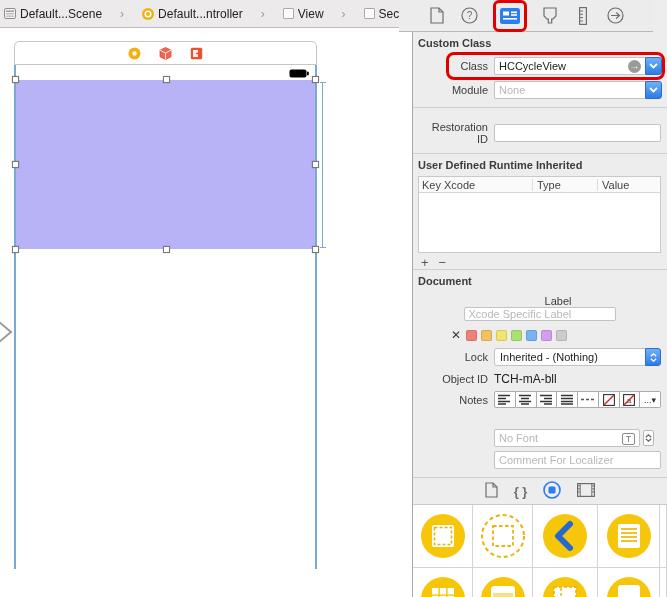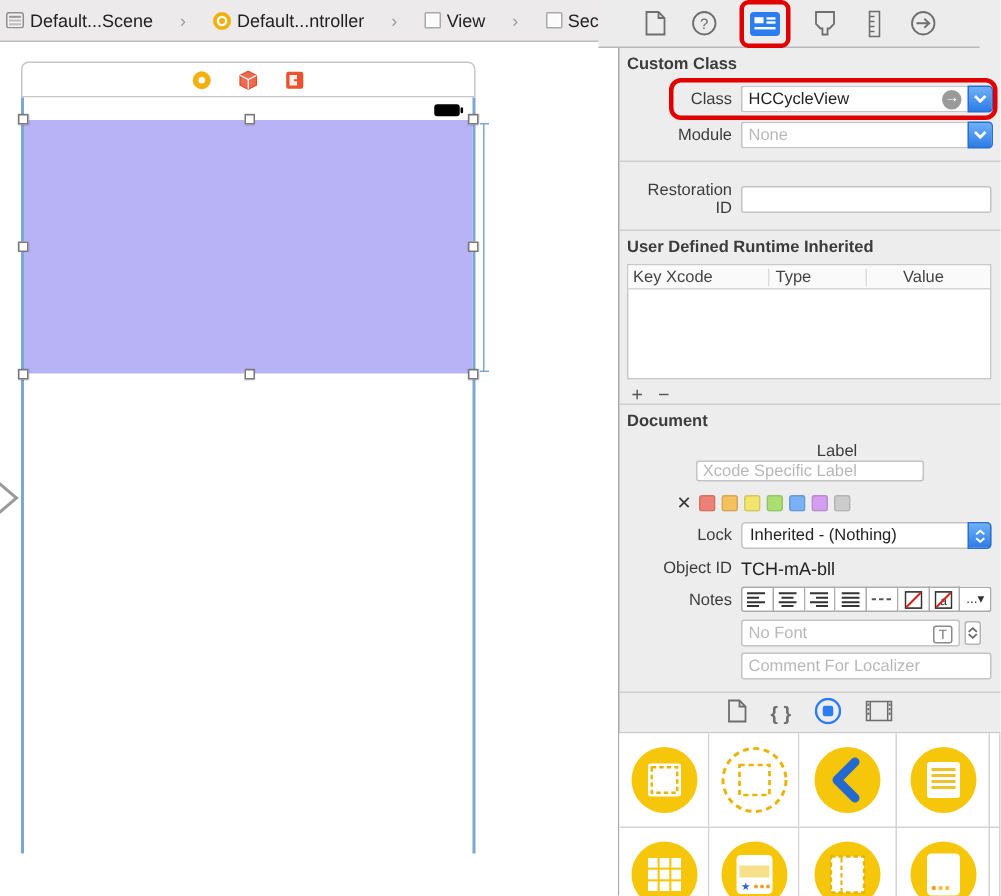--- a/index.html
+++ b/index.html
@@ -51,21 +51,21 @@
   .circ-arrow { position:absolute; right:21px; top:2.5px; width:13px; height:13px; border-radius:50%;
     background:#9a9a9a; color:#fff; display:flex; align-items:center; justify-content:center; font-size:10px; line-height:1; }
   #class-row { position:relative; margin-top:8px; }
   #class-ann { position:absolute; left:28px; top:-5px; right:-4px; bottom:-5px; border:3px solid #e00000; border-radius:8px; pointer-events:none; }
 
   
   #udra-table { margin-top:5px; border:1px solid #c9c9c9; background:#fff; }
   #udra-head { display:flex; height:16px; align-items:center; border-bottom:1px solid #d6d6d6; background:#fafafa; color:#444; }
   #udra-head .c1 { flex:1; padding-left:3px; border-right:1px solid #ddd; }
   #udra-head .c2 { width:65px; padding-left:4px; border-right:1px solid #ddd; }
-  #udra-head .c3 { width:62px; padding-left:4px;margin-left:20px; }
+  #udra-head .c3 { width:62px; padding-left:4px; }
   #udra-body { height:59px; }
   #plusminus { display:flex; gap:10px; padding:2px 0 0 3px; font-size:13px; color:#555; height:16px; }
   #plusminus span { cursor:default; }
 
   
   #swatch-row { display:flex; align-items:center; gap:4px; margin-top:7px; padding-left:33px; }
   .swatch { width:11px; height:11px; border-radius:2px; border:1px solid rgba(0,0,0,.12); }
   #swatch-x { font-size:12px; color:#3a3a3a; font-weight:bold; margin-right:1px; }
   #objectid-row { margin-top:6px; }
   #objectid-val { font-size:12px; color:#222; }
@@ -338,21 +338,21 @@
         <span class="seg">
             <svg width="12" height="12" viewBox="0 0 12 12">
               <rect x="0.6" y="0.6" width="10.8" height="10.8" fill="#fff" stroke="#333" stroke-width="1.1"></rect>
               <text x="6" y="9" text-anchor="middle" font-size="8" fill="#333" font-family="Liberation Sans">a</text>
               <path d="M1.2 10.8 L10.8 1.2" stroke="#d4231f" stroke-width="1.4"></path>
             </svg>
           </span>
         <span class="seg">...▾</span>
       </span>
     </div>
-    <div class="row" id="font-row" style="margin-top:5px;">
+    <div class="row" id="font-row" style="margin-top:21px;">
       <span class="row-label"></span>
       <span id="font-wrap">
         <input class="field" placeholder="No Font" style="">
         <span id="font-t">T</span>
         <span class="stepper">
           <svg width="7" height="4" viewBox="0 0 7 4">
               <path d="M0.8 3.2 L3.5 0.8 L6.2 3.2" fill="none" stroke="#666" stroke-width="1.2"></path>
             </svg>
           <svg width="7" height="4" viewBox="0 0 7 4">
               <path d="M0.8 0.8 L3.5 3.2 L6.2 0.8" fill="none" stroke="#666" stroke-width="1.2"></path>

